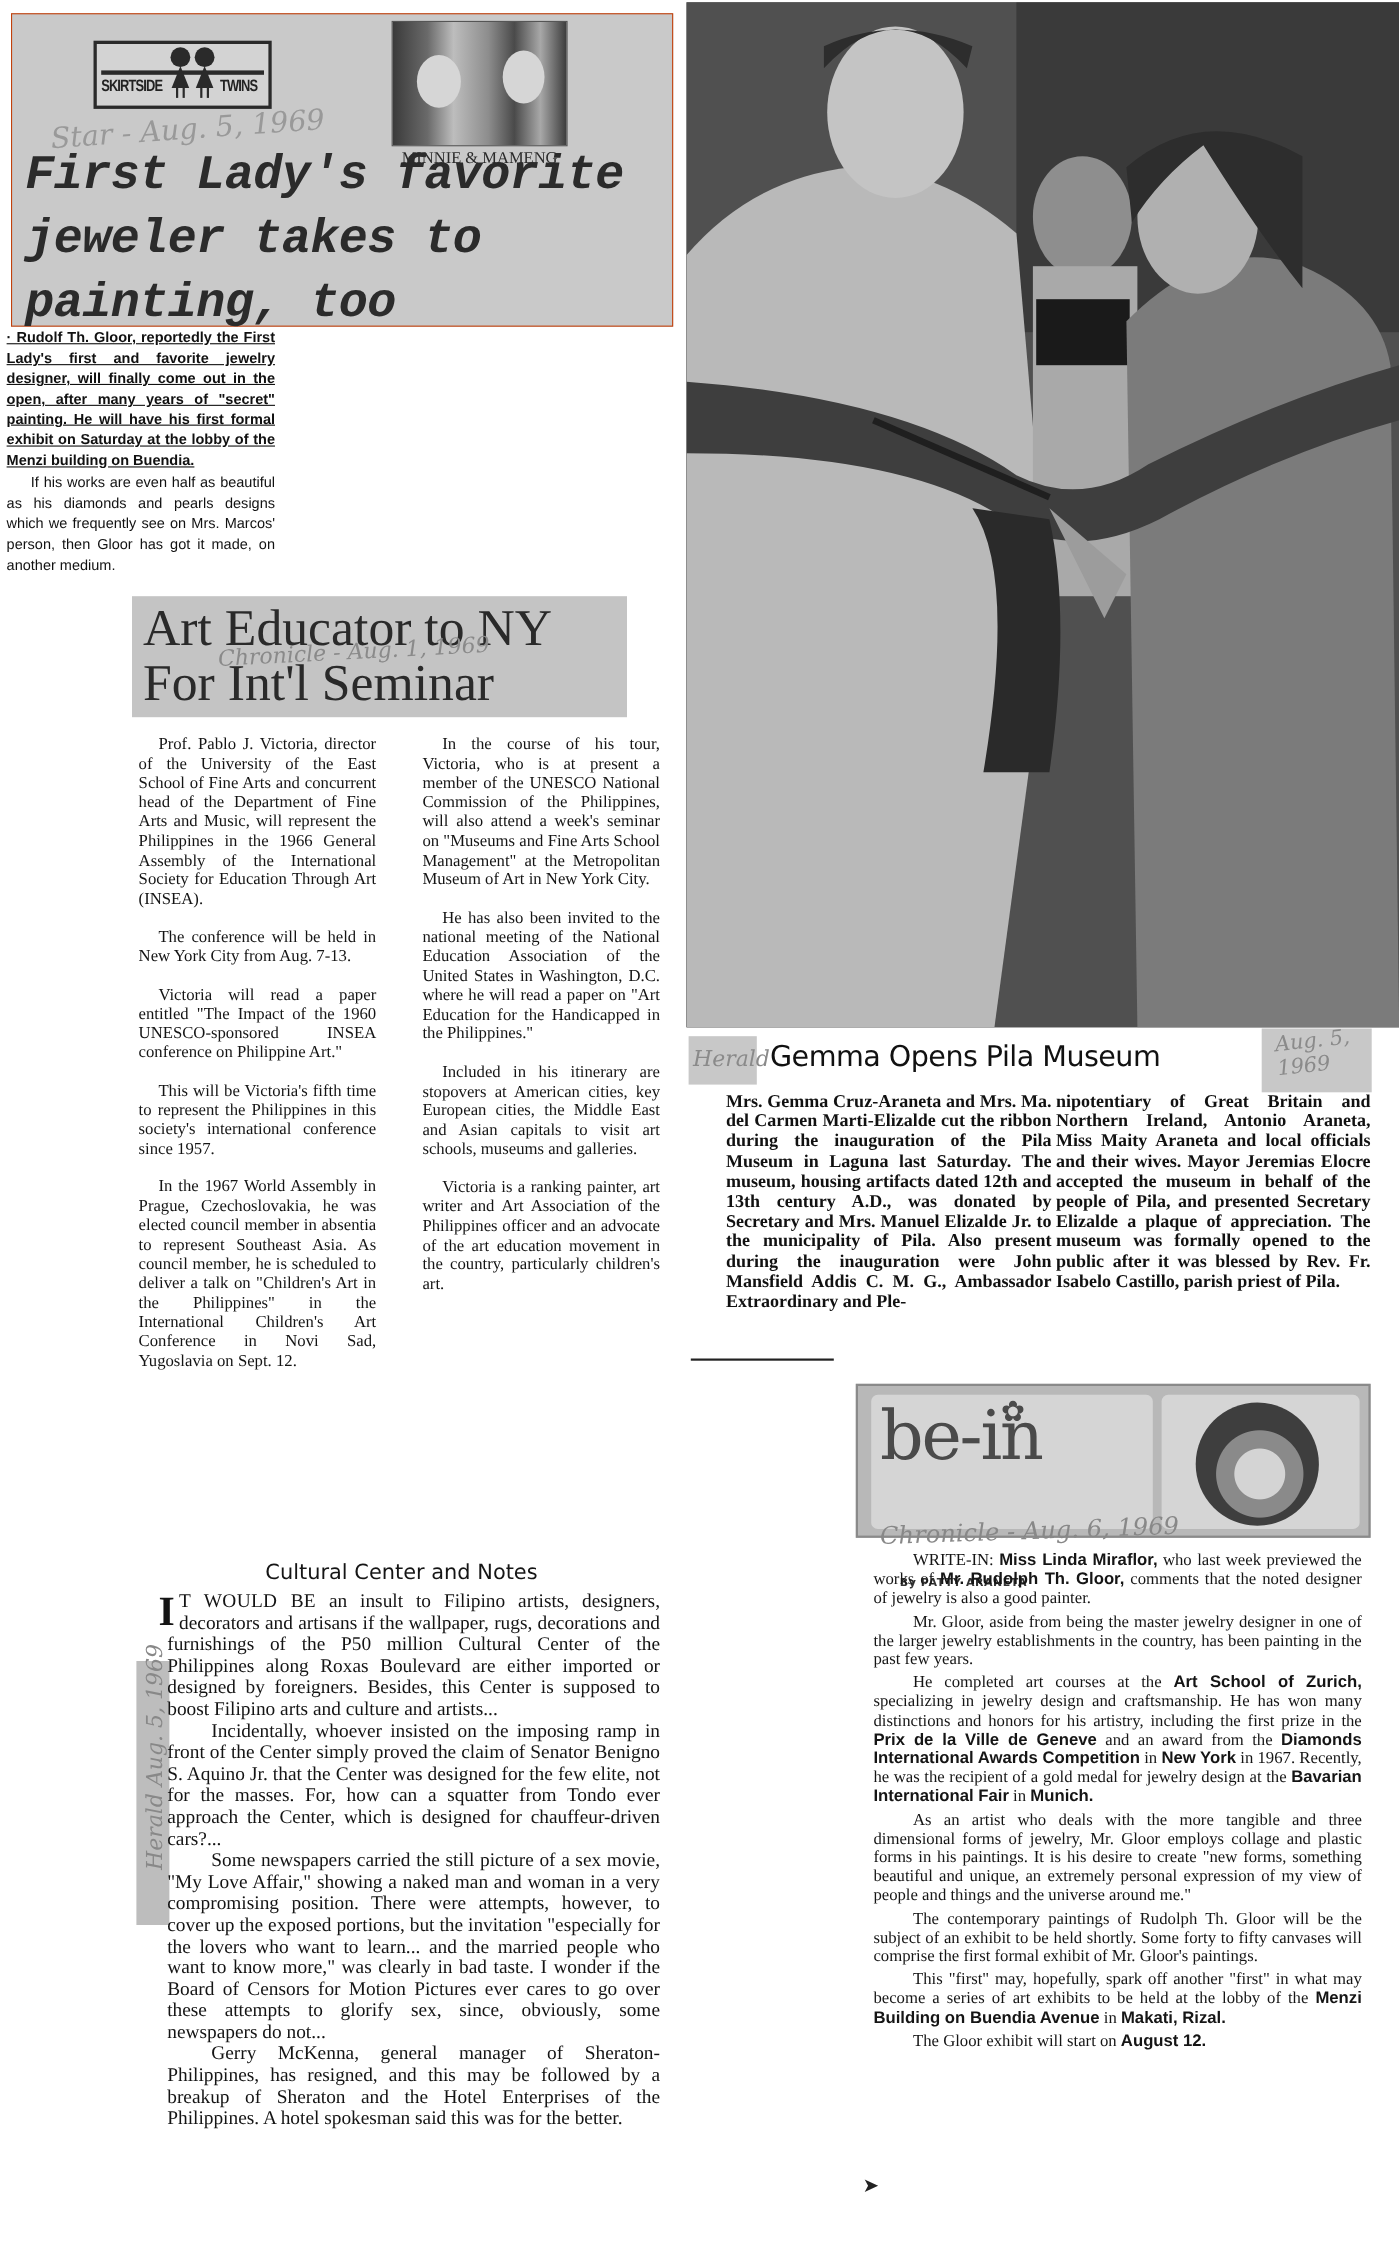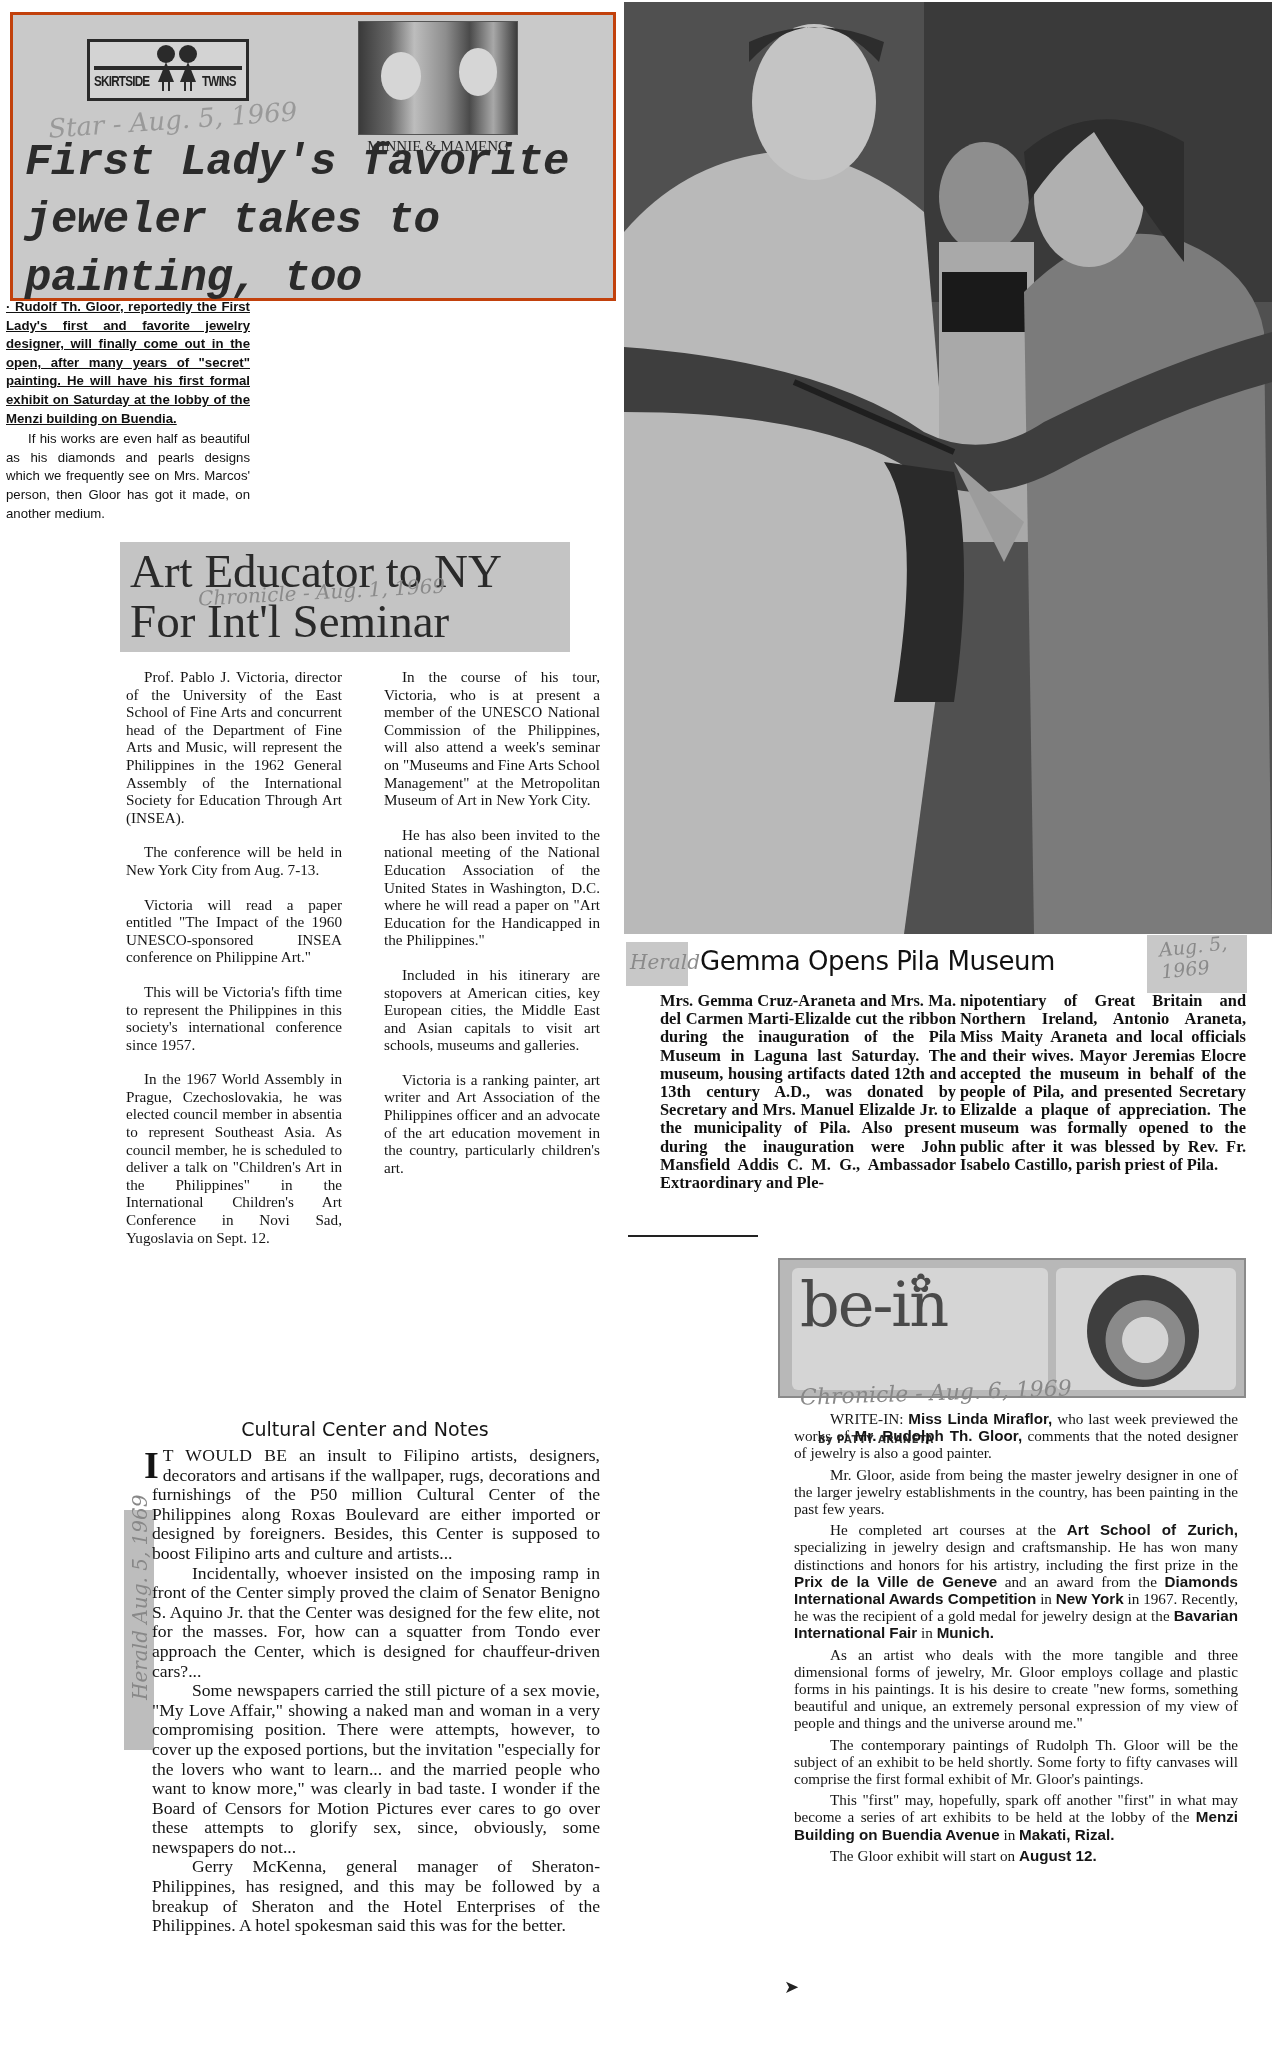--- a/index.html
+++ b/index.html
@@ -2,21 +2,21 @@
 <html><head>
 <meta charset="utf-8">
 <style>
   html, body { margin:0; padding:0; background:#ffffff; }
   body { width:1272px; height:2048px; position:relative; overflow:hidden; color:#1c1c1c; }
   .abs { position:absolute; }
   .serif { font-family:"Liberation Serif", "DejaVu Serif", serif; }
   .mono-hand { font-family:"DejaVu Serif", serif; font-style:italic; color:#8a8a8a; }
 
   
-  #clip1 { left:10px; top:12px; width:600px; height:283px; background:#c9c9c9; border:3px solid #c2410c; }
+  #clip1 { left:10px; top:12px; width:600px; height:283px; background:#c9c9c9; border:1px solid #c2410c; }
   #twins-logo { left:74px; top:24px; width:162px; height:62px; border:3px solid #2a2a2a; background:#d3d3d3; box-sizing:border-box; }
   #twins-logo .bar { position:absolute; left:4px; right:4px; top:24px; height:4px; background:#2a2a2a; }
   #twins-logo .lbl { position:absolute; top:30px; font-family:"Liberation Sans", sans-serif; font-weight:bold; font-size:15px; letter-spacing:-1px; transform:scaleX(0.78); transform-origin:left; color:#222; }
   #twins-logo .girl { position:absolute; top:2px; width:20px; height:48px; }
   #twins-photo { left:345px; top:6px; width:158px; height:112px; background:linear-gradient(90deg,#3a3a3a 0%,#6a6a6a 20%,#bdbdbd 35%,#8d8d8d 55%,#4a4a4a 70%,#a8a8a8 85%,#3c3c3c 100%); border:1px solid #555; }
   #twins-photo .face { position:absolute; border-radius:50%; background:#d6d6d6; }
   #twins-caption { left:345px; top:123px; width:160px; text-align:center; font-size:15px; color:#2a2a2a; }
   #clip1-handnote { left:35px; top:90px; font-size:26px; transform:rotate(-4deg); color:#999; }
   #clip1-headline { left:12px; top:118px; width:590px; font-family:Liberation Mono, monospace; font-weight:bold; font-style:italic; font-size:44px; line-height:58px; color:#2b2b2b; letter-spacing:-0.5px; }
   #clip1-body { left:6px; top:298px; width:244px; font-family:"Liberation Sans", sans-serif; font-size:13.2px; line-height:18.6px; text-align:justify; color:#111; }
@@ -109,21 +109,21 @@
 </section>
 
 <section>
   <div id="clip2-head" class="abs"></div>
   <div id="clip2-title" class="abs">
     <div>Art Educator to NY</div>
     <div>For Int'l Seminar</div>
   </div>
   <div id="clip2-handnote" class="abs mono-hand">Chronicle - Aug. 1, 1969</div>
   <div id="clip2-col-a" class="abs col2">
-    <p>Prof. Pablo J. Victoria, director of the University of the East School of Fine Arts and concurrent head of the Department of Fine Arts and Music, will represent the Philippines in the 1962 General Assembly of the International Society for Education Through Art (INSEA).</p>
+    <p>Prof. Pablo J. Victoria, director of the University of the East School of Fine Arts and concurrent head of the Department of Fine Arts and Music, will represent the Philippines in the 1966 General Assembly of the International Society for Education Through Art (INSEA).</p>
     <p>The conference will be held in New York City from Aug. 7-13.</p>
     <p>Victoria will read a paper entitled "The Impact of the 1960 UNESCO-sponsored INSEA conference on Philippine Art."</p>
     <p>This will be Victoria's fifth time to represent the Philippines in this society's international conference since 1957.</p>
     <p>In the 1967 World Assembly in Prague, Czechoslovakia, he was elected council member in absentia to represent Southeast Asia. As council member, he is scheduled to deliver a talk on "Children's Art in the Philippines" in the International Children's Art Conference in Novi Sad, Yugoslavia on Sept. 12.</p>
   </div>
   <div id="clip2-col-b" class="abs col2">
     <p>In the course of his tour, Victoria, who is at present a member of the UNESCO National Commission of the Philippines, will also attend a week's seminar on "Museums and Fine Arts School Management" at the Metropolitan Museum of Art in New York City.</p>
     <p>He has also been invited to the national meeting of the National Education Association of the United States in Washington, D.C. where he will read a paper on "Art Education for the Handicapped in the Philippines."</p>
     <p>Included in his itinerary are stopovers at American cities, key European cities, the Middle East and Asian capitals to visit art schools, museums and galleries.</p>
     <p>Victoria is a ranking painter, art writer and Art Association of the Philippines officer and an advocate of the art education movement in the country, particularly children's art.</p>

